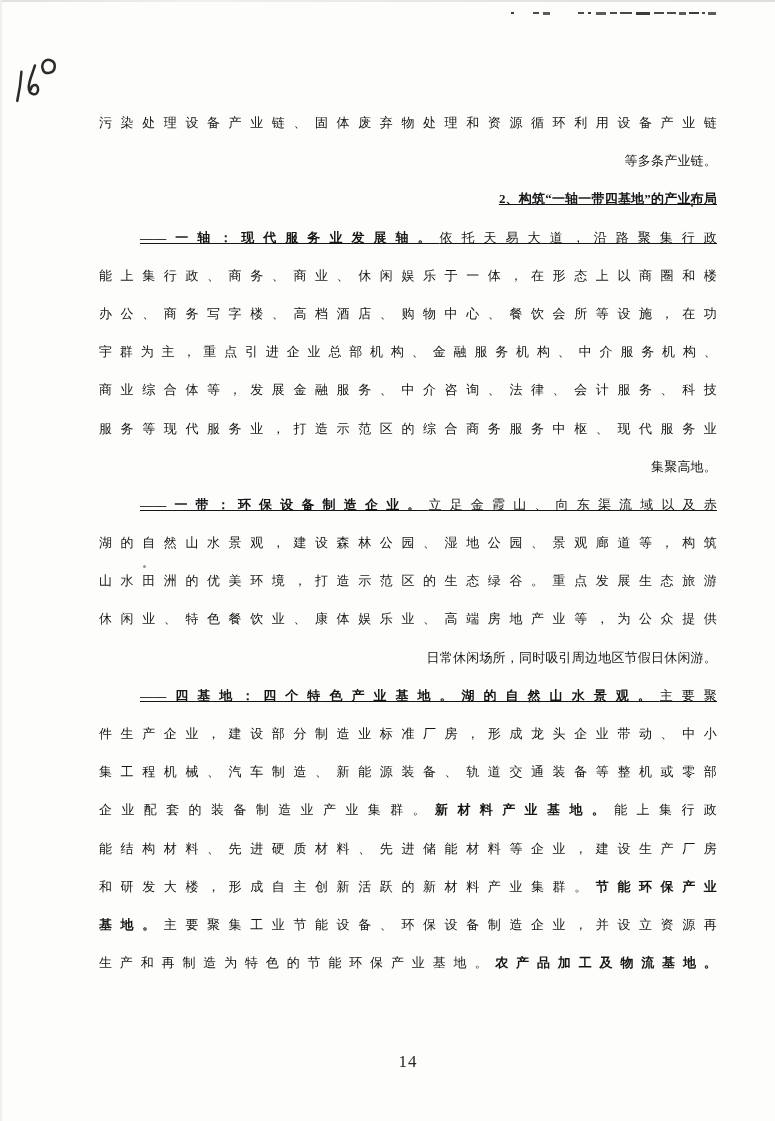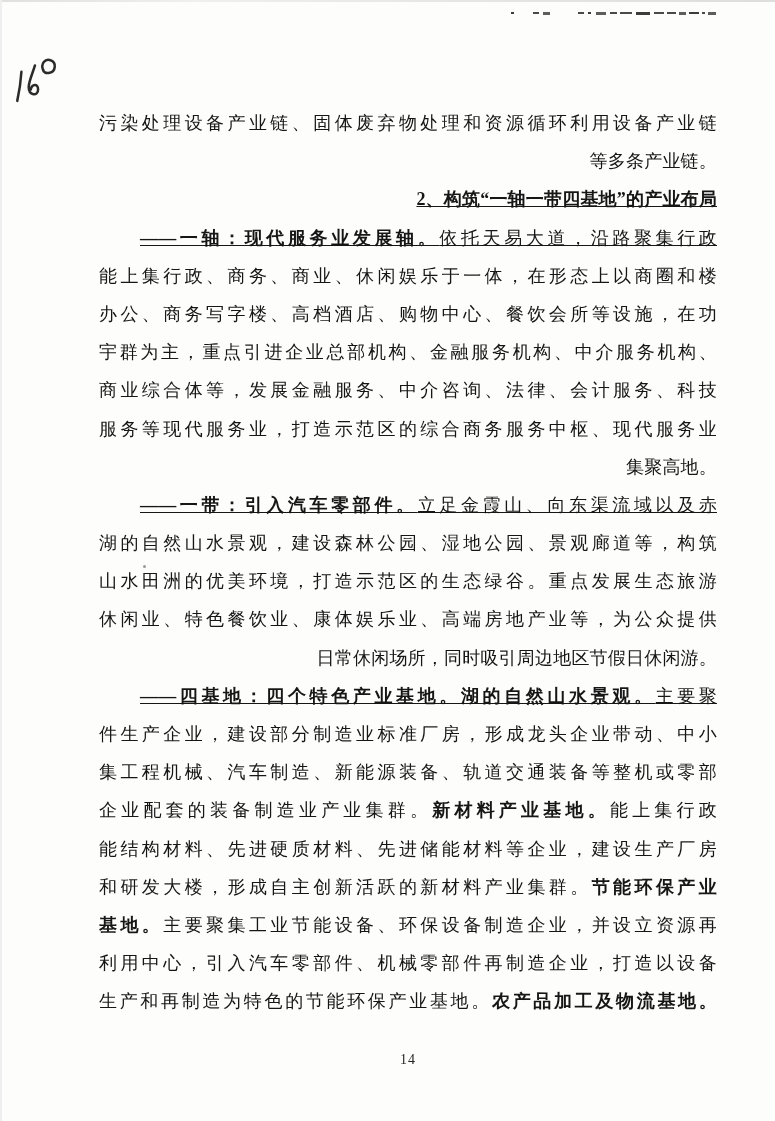--- a/index.html
+++ b/index.html
@@ -30,30 +30,30 @@
   .dash-row span:nth-child(3n) { height:3px; background:#5d5d5d; }
   .dash-row span:nth-child(4n+1) { background:#3c3c3c; }
   
   .speck { position:absolute; border-radius:50%; }
   .speck-a { left:692px; top:196px; width:2px; height:2px; background:#555; }
   .speck-b { left:691px; top:203px; width:2px; height:4px; background:#666; border-radius:1px; }
   .speck-c { left:143px; top:565px; width:3px; height:3px; background:#9a9a9a; }
   
   .doc-body {
     position:absolute; left:99px; top:104px; width:618px;
-    color:#161616; font-size:18px; letter-spacing:0.2px;
+    color:#161616; font-size:13px; letter-spacing:0.2px;
   }
   .tline { height:38.2px; line-height:38.2px; text-align:right; }
   .tline.just { text-align:justify; text-align-last:justify; }
   .tline.ind { text-indent:41px;text-decoration:underline; }
   .tline .b { font-weight:bold; }
   
   .page-num {
     position:absolute; top:1052px; left:358px; width:100px;
-    text-align:center; font-size:14px; color:#262626; letter-spacing:1px;
+    text-align:center; font-size:17px; color:#262626; letter-spacing:1px;
   }
 </style>
 </head>
 <body>
 
 <div class="scan-edge-top"></div>
 <div class="scan-edge-left"></div>
 
 <svg class="handwritten" viewBox="0 0 48 48" role="img" aria-label="150">
   <path d="M10,17 C9.5,25 8,36 6,45"></path>
@@ -87,29 +87,28 @@
     <div class="tline just"><span>污染处理设备产业链、固体废弃物处理和资源循环利用设备产业链</span></div>
     <div class="tline"><span>等多条产业链。</span></div>
     <div class="tline ind"><span class="b">2、构筑“一轴一带四基地”的产业布局</span></div>
     <div class="tline just ind"><span class="b">——一轴：现代服务业发展轴。</span><span>依托天易大道，沿路聚集行政</span></div>
     <div class="tline just"><span>能上集行政、商务、商业、休闲娱乐于一体，在形态上以商圈和楼</span></div>
     <div class="tline just"><span>办公、商务写字楼、高档酒店、购物中心、餐饮会所等设施，在功</span></div>
     <div class="tline just"><span>宇群为主，重点引进企业总部机构、金融服务机构、中介服务机构、</span></div>
     <div class="tline just"><span>商业综合体等，发展金融服务、中介咨询、法律、会计服务、科技</span></div>
     <div class="tline just"><span>服务等现代服务业，打造示范区的综合商务服务中枢、现代服务业</span></div>
     <div class="tline"><span>集聚高地。</span></div>
-    <div class="tline just ind"><span class="b">——一带：引入汽车零部件。</span><span>立足金霞山、向东渠流域以及赤</span></div>
+    <div class="tline just ind"><span class="b">——一带：环保设备制造企业。</span><span>立足金霞山、向东渠流域以及赤</span></div>
     <div class="tline just"><span>湖的自然山水景观，建设森林公园、湿地公园、景观廊道等，构筑</span></div>
     <div class="tline just"><span>山水田洲的优美环境，打造示范区的生态绿谷。重点发展生态旅游</span></div>
     <div class="tline just"><span>休闲业、特色餐饮业、康体娱乐业、高端房地产业等，为公众提供</span></div>
     <div class="tline"><span>日常休闲场所，同时吸引周边地区节假日休闲游。</span></div>
     <div class="tline just ind"><span class="b">——四基地：四个特色产业基地。湖的自然山水景观。</span><span>主要聚</span></div>
     <div class="tline just"><span>件生产企业，建设部分制造业标准厂房，形成龙头企业带动、中小</span></div>
     <div class="tline just"><span>集工程机械、汽车制造、新能源装备、轨道交通装备等整机或零部</span></div>
     <div class="tline just"><span>企业配套的装备制造业产业集群。</span><span class="b">新材料产业基地。</span><span>能上集行政</span></div>
     <div class="tline just"><span>能结构材料、先进硬质材料、先进储能材料等企业，建设生产厂房</span></div>
     <div class="tline just"><span>和研发大楼，形成自主创新活跃的新材料产业集群。</span><span class="b">节能环保产业</span></div>
     <div class="tline just"><span class="b">基地。</span><span>主要聚集工业节能设备、环保设备制造企业，并设立资源再</span></div>
-    <div class="tline just"><span>利用中心，引入汽车零部件、机械零部件再制造企业，打造以设备</span></div>
     <div class="tline just"><span>生产和再制造为特色的节能环保产业基地。</span><span class="b">农产品加工及物流基地。</span></div>
   </div>
 
 <div class="page-num">14</div>
 
 </body></html>

